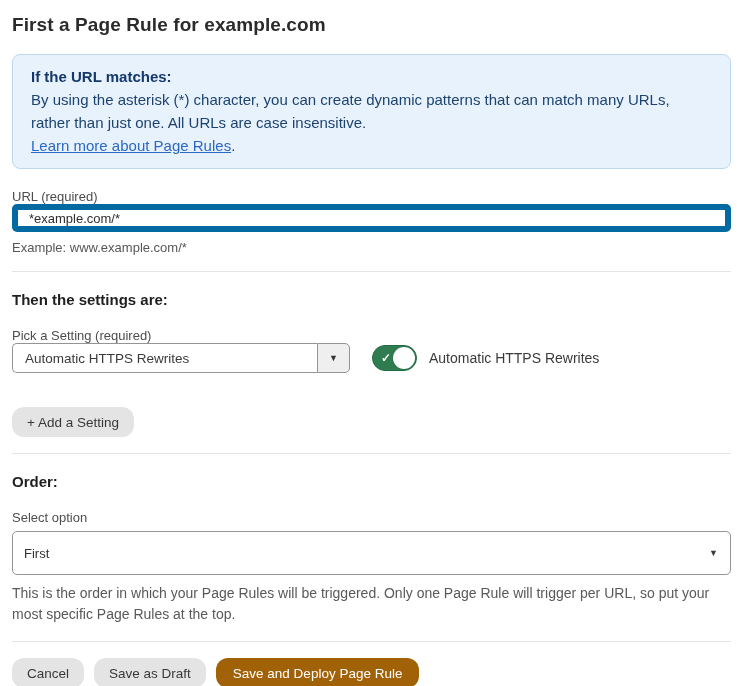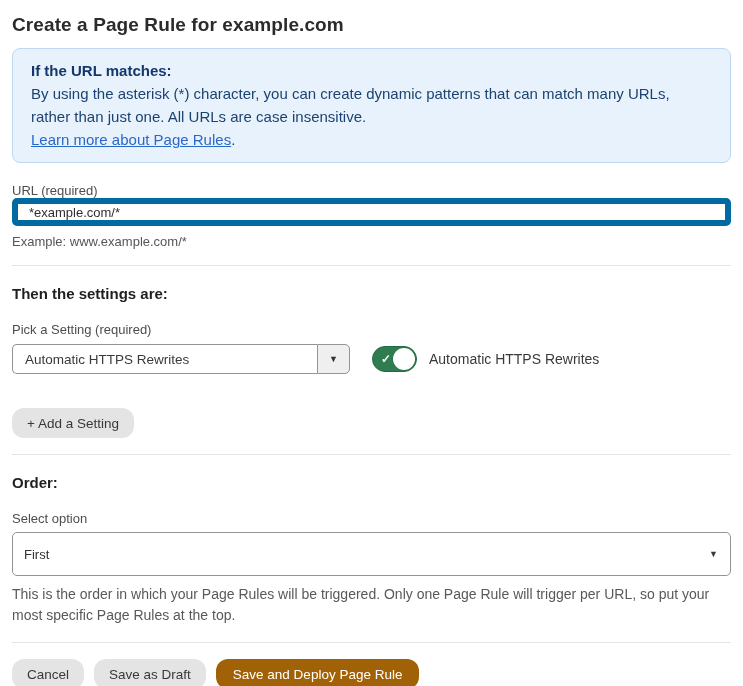--- a/index.html
+++ b/index.html
@@ -2,38 +2,38 @@
 <html><head>
 <meta charset="utf-8">
 <style>
   * { margin:0; padding:0; box-sizing:border-box; }
   html,body { width:743px; height:686px; background:#ffffff;
     font-family:"Liberation Sans", sans-serif; color:#333; overflow:hidden; }
   .page { padding:10px 12px 0 12px; }
 
   .page-title { font-size:19px; font-weight:bold; color:#2b2b2b; margin-top:4px; letter-spacing:0.1px; }
 
-  .info-box { margin-top:12px; background:#e8f2fc; border:1px solid #bed8f2;
+  .info-box { margin-top:18px; background:#e8f2fc; border:1px solid #bed8f2;
     border-radius:8px; padding:10px 18px 11px 18px; font-size:15px; line-height:23px; }
   .info-heading { font-weight:bold; color:#14386b; }
   .info-body { color:#1c4370; max-width:688px; }
   .info-link-line { color:#1c4370; }
   .info-link { color:#2a68c8; text-decoration:underline; cursor:pointer; }
 
   .field-label { font-size:13px; color:#4d4d4d; margin-top:20px; }
   .text-input { display:block; width:719px; height:28px; 
     border:6px solid #0369a1; border-radius:5px; background:#fff;
     padding:0 11px; font-size:13px; color:#2f2f2f; font-family:"Liberation Sans", sans-serif; outline:none; }
   .helper-text { font-size:13px; color:#565656; margin-top:8px; }
 
   .divider { border:none; border-top:1px solid #e4e4e4; margin-top:16px; }
 
   .section-heading { font-size:15px; font-weight:bold; color:#1f1f1f; margin-top:19px; }
 
-  .combo-row { margin-top:7px; display:flex; align-items:center; }
+  .combo-row { display:flex; align-items:center; }
   .combo { display:flex; width:338px; height:30px; }
   .combo-value { flex:1; border:1px solid #949494; border-right:none; border-radius:5px 0 0 5px;
     background:#fff; display:flex; align-items:center; padding:0 12px;
     font-size:13.5px; color:#3a3a3a; cursor:pointer; }
   .combo-btn { width:33px; border:1px solid #949494; border-radius:0 5px 5px 0;
     background:#efefef; display:flex; align-items:center; justify-content:center;
     font-size:9px; color:#333; cursor:pointer; }
 
   .toggle { position:relative; width:45px; height:26px; margin-left:22px; flex:none;
     border-radius:13px; background:#2e7c4f; border:1px solid #256a42;
@@ -58,21 +58,21 @@
 
   .order-helper { font-size:14px; color:#595959; line-height:21px; margin-top:8px; max-width:719px; }
 
   .footer { margin-top:16px; display:flex; gap:10px; }
 </style>
 </head>
 <body>
 
 <div class="page">
 
-  <div class="page-title">Create a Page Rule for example.com</div>
+  <div class="page-title">First a Page Rule for example.com</div>
 
   <div class="info-box">
     <div class="info-heading">If the URL matches:</div>
     <div class="info-body">By using the asterisk (*) character, you can create dynamic patterns that can match many URLs, rather than just one. All URLs are case insensitive.</div>
     <div class="info-link-line"><span class="info-link">Learn more about Page Rules</span><span>.</span></div>
   </div>
 
   <div class="field-label">URL (required)</div>
   <input class="text-input" type="text" value="*example.com/*" style="">
   <div class="helper-text">Example: www.example.com/*</div>

